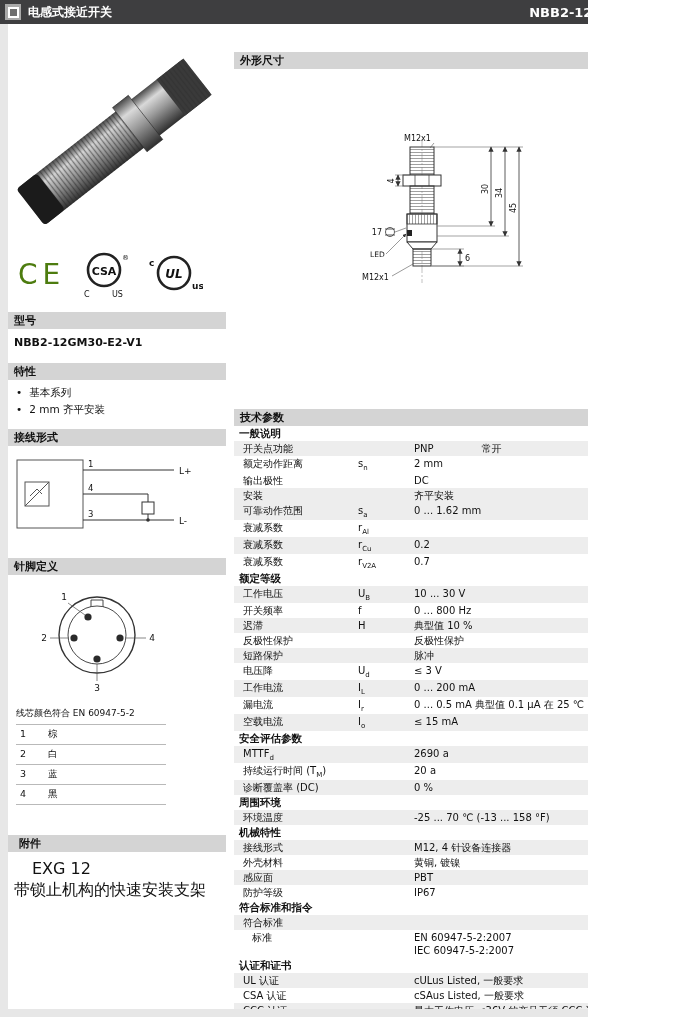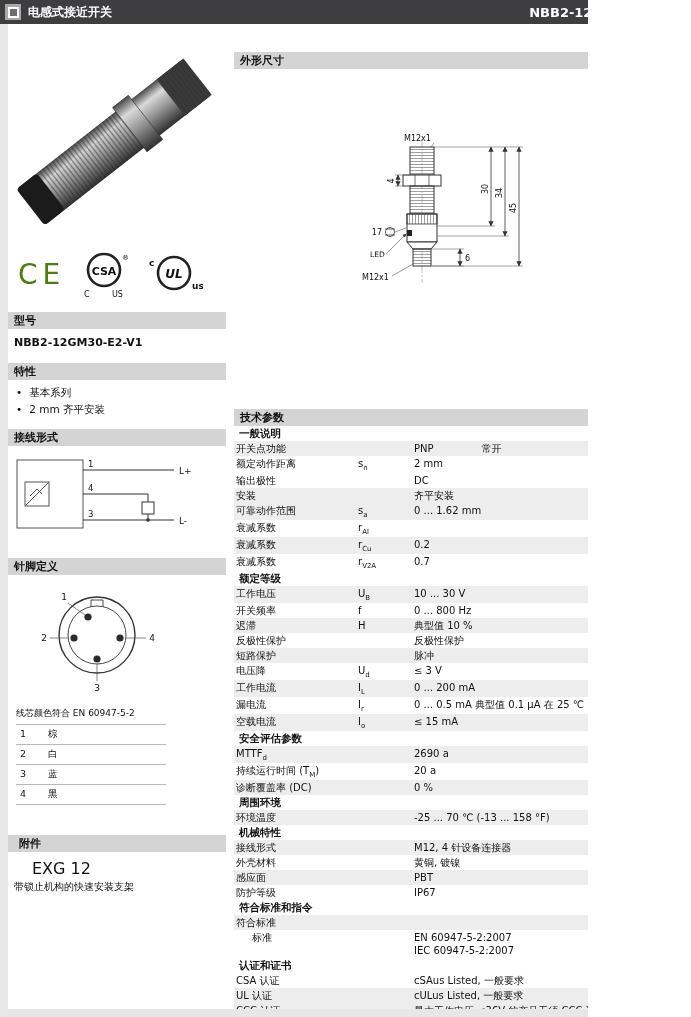--- a/index.html
+++ b/index.html
@@ -27,28 +27,28 @@
   .features li{margin:3px 0;display:flex;}
   .features .bullet{margin-right:7px;}
   .wiring-wrap{margin:10px 0 18px 8px;}
   .pin-wrap{margin:8px 0 0 14px;}
   .color-note{font-size:9px;margin:10px 8px 4px;}
   .color-table{width:150px;margin:2px 8px 0;font-size:9.5px;}
   .color-row{display:flex;border-top:1px solid #b9b9b9;padding:3px 0 3px 4px;}
   .color-row:last-child{border-bottom:1px solid #b9b9b9;}
   .cnum{width:28px;flex:none;}
   .acc-name{font-weight:normal;font-size:16px;padding:7px 24px 1px;}
-  .acc-desc{font-size:10px;padding:1px 6px;}
+  .acc-desc{font-size:16px;padding:1px 6px;}
   .dim-area{height:340px;position:relative;}
   .dim-svg{position:absolute;left:108px;top:34px;}
   .spec-table{width:100%;}
   .sec-hdr{font-weight:bold;font-size:10.5px;line-height:13px;padding:1px 0 1px 5px;}
   .spec-row{display:flex;align-items:flex-start;font-size:10px;line-height:13px;padding:1px 0;}
   .spec-row.shade{background:var(--row-stripe,#ededed);}
-  .c-label{width:124px;flex:none;padding-left:2px;box-sizing:border-box;}
+  .c-label{width:124px;flex:none;padding-left:9px;box-sizing:border-box;}
   .c-label.ind{padding-left:18px;}
   .c-sym{width:56px;flex:none;}
   .c-val{flex:1;padding-right:4px;}
   .c-val .v2{margin-left:48px;}
   sub{font-size:7px;line-height:1;}
   svg text{font-family:"DejaVu Sans","Liberation Sans",sans-serif;fill:#111;}
 </style>
 </head>
 <body>
 
@@ -392,29 +392,29 @@
             </div>
             <div class="spec-row">
               <div class="c-label ind">标准</div>
               <div class="c-sym"></div>
               <div class="c-val">
                 <div>EN 60947-5-2:2007</div>
                 <div>IEC 60947-5-2:2007</div>
               </div>
             </div>
             <div class="sec-hdr">认证和证书</div>
+            <div class="spec-row shade">
+              <div class="c-label">UL 认证</div>
+              <div class="c-sym"></div>
+              <div class="c-val"><span>cULus Listed, 一般要求</span></div>
+            </div>
             <div class="spec-row">
               <div class="c-label">CSA 认证</div>
               <div class="c-sym"></div>
               <div class="c-val"><span>cSAus Listed, 一般要求</span></div>
-            </div>
-            <div class="spec-row shade">
-              <div class="c-label">UL 认证</div>
-              <div class="c-sym"></div>
-              <div class="c-val"><span>cULus Listed, 一般要求</span></div>
             </div>
             <div class="spec-row shade">
               <div class="c-label">CCC 认证</div>
               <div class="c-sym"></div>
               <div class="c-val"><span>最大工作电压 ≤36V 的产品无须 CCC 认证，所以无该标识</span></div>
             </div>
           </div>
 
       </div>
     </div>

